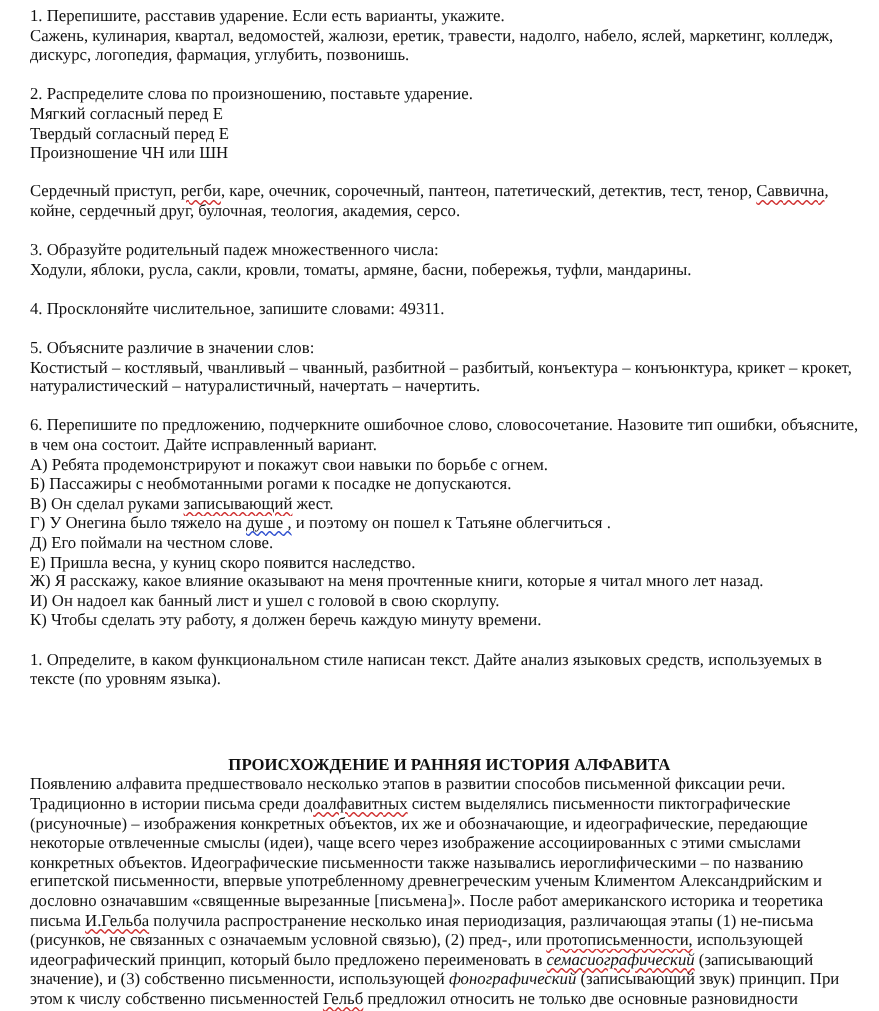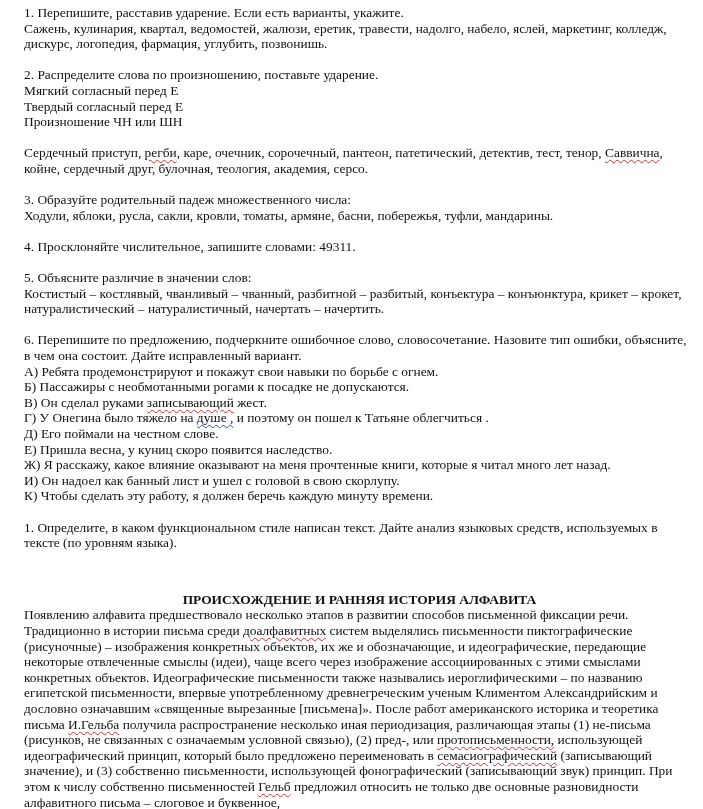--- a/index.html
+++ b/index.html
@@ -25,34 +25,34 @@
     .gap {
       height: 15.6px;
     }
     .gap-big {
       height: 31px;
     }
     .title {
       text-align: center;
       font-weight: bold;
       line-height: 15.6px;
-      margin-top: 4px;
+      margin-top: 16px;
     }
     .squiggle-red {
       text-decoration: underline wavy #d03030;
       text-decoration-thickness: 1px;
       text-underline-offset: 2px;
     }
     .squiggle-blue {
       text-decoration: underline wavy #3050d0;
       text-decoration-thickness: 1px;
       text-underline-offset: 2px;
       text-align: center;
     }
-    .ital { }
+    .ital { font-style: italic; }
   </style>
 </head>
 <body>
 
 <div class="page">
 
   <div>
     <div class="line">1. Перепишите, расставив ударение. Если есть варианты, укажите.</div>
     <div class="line">Сажень, кулинария, квартал, ведомостей, жалюзи, еретик, травести, надолго, набело, яслей, маркетинг, колледж,</div>
     <div class="line">дискурс, логопедия, фармация, углубить, позвонишь.</div>

